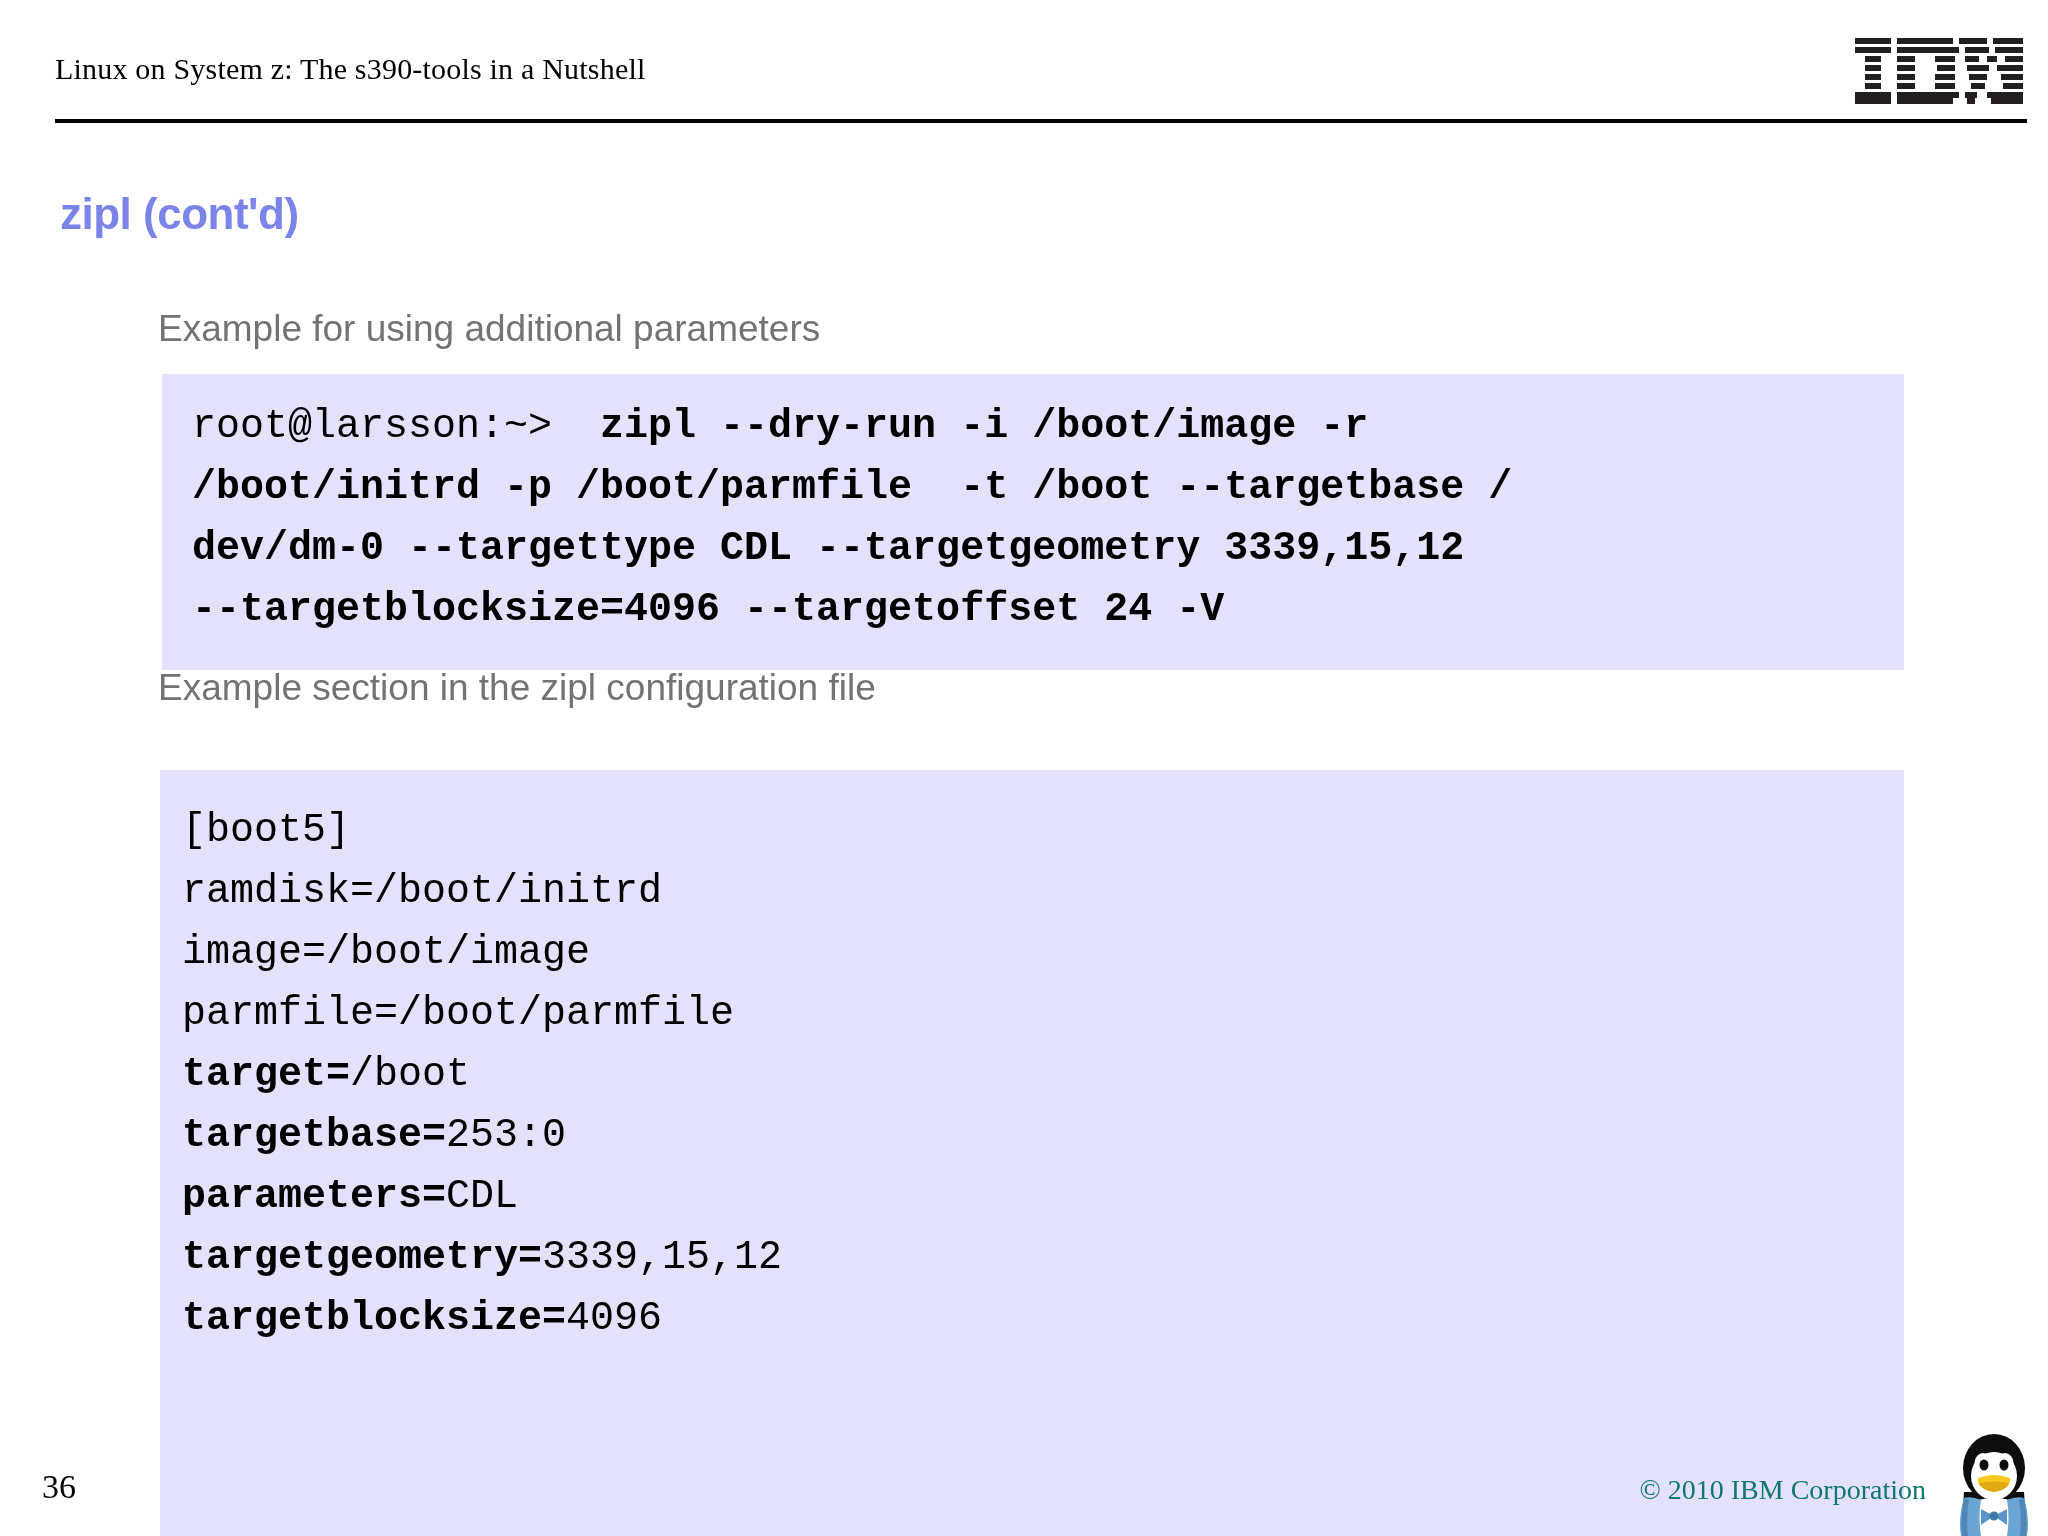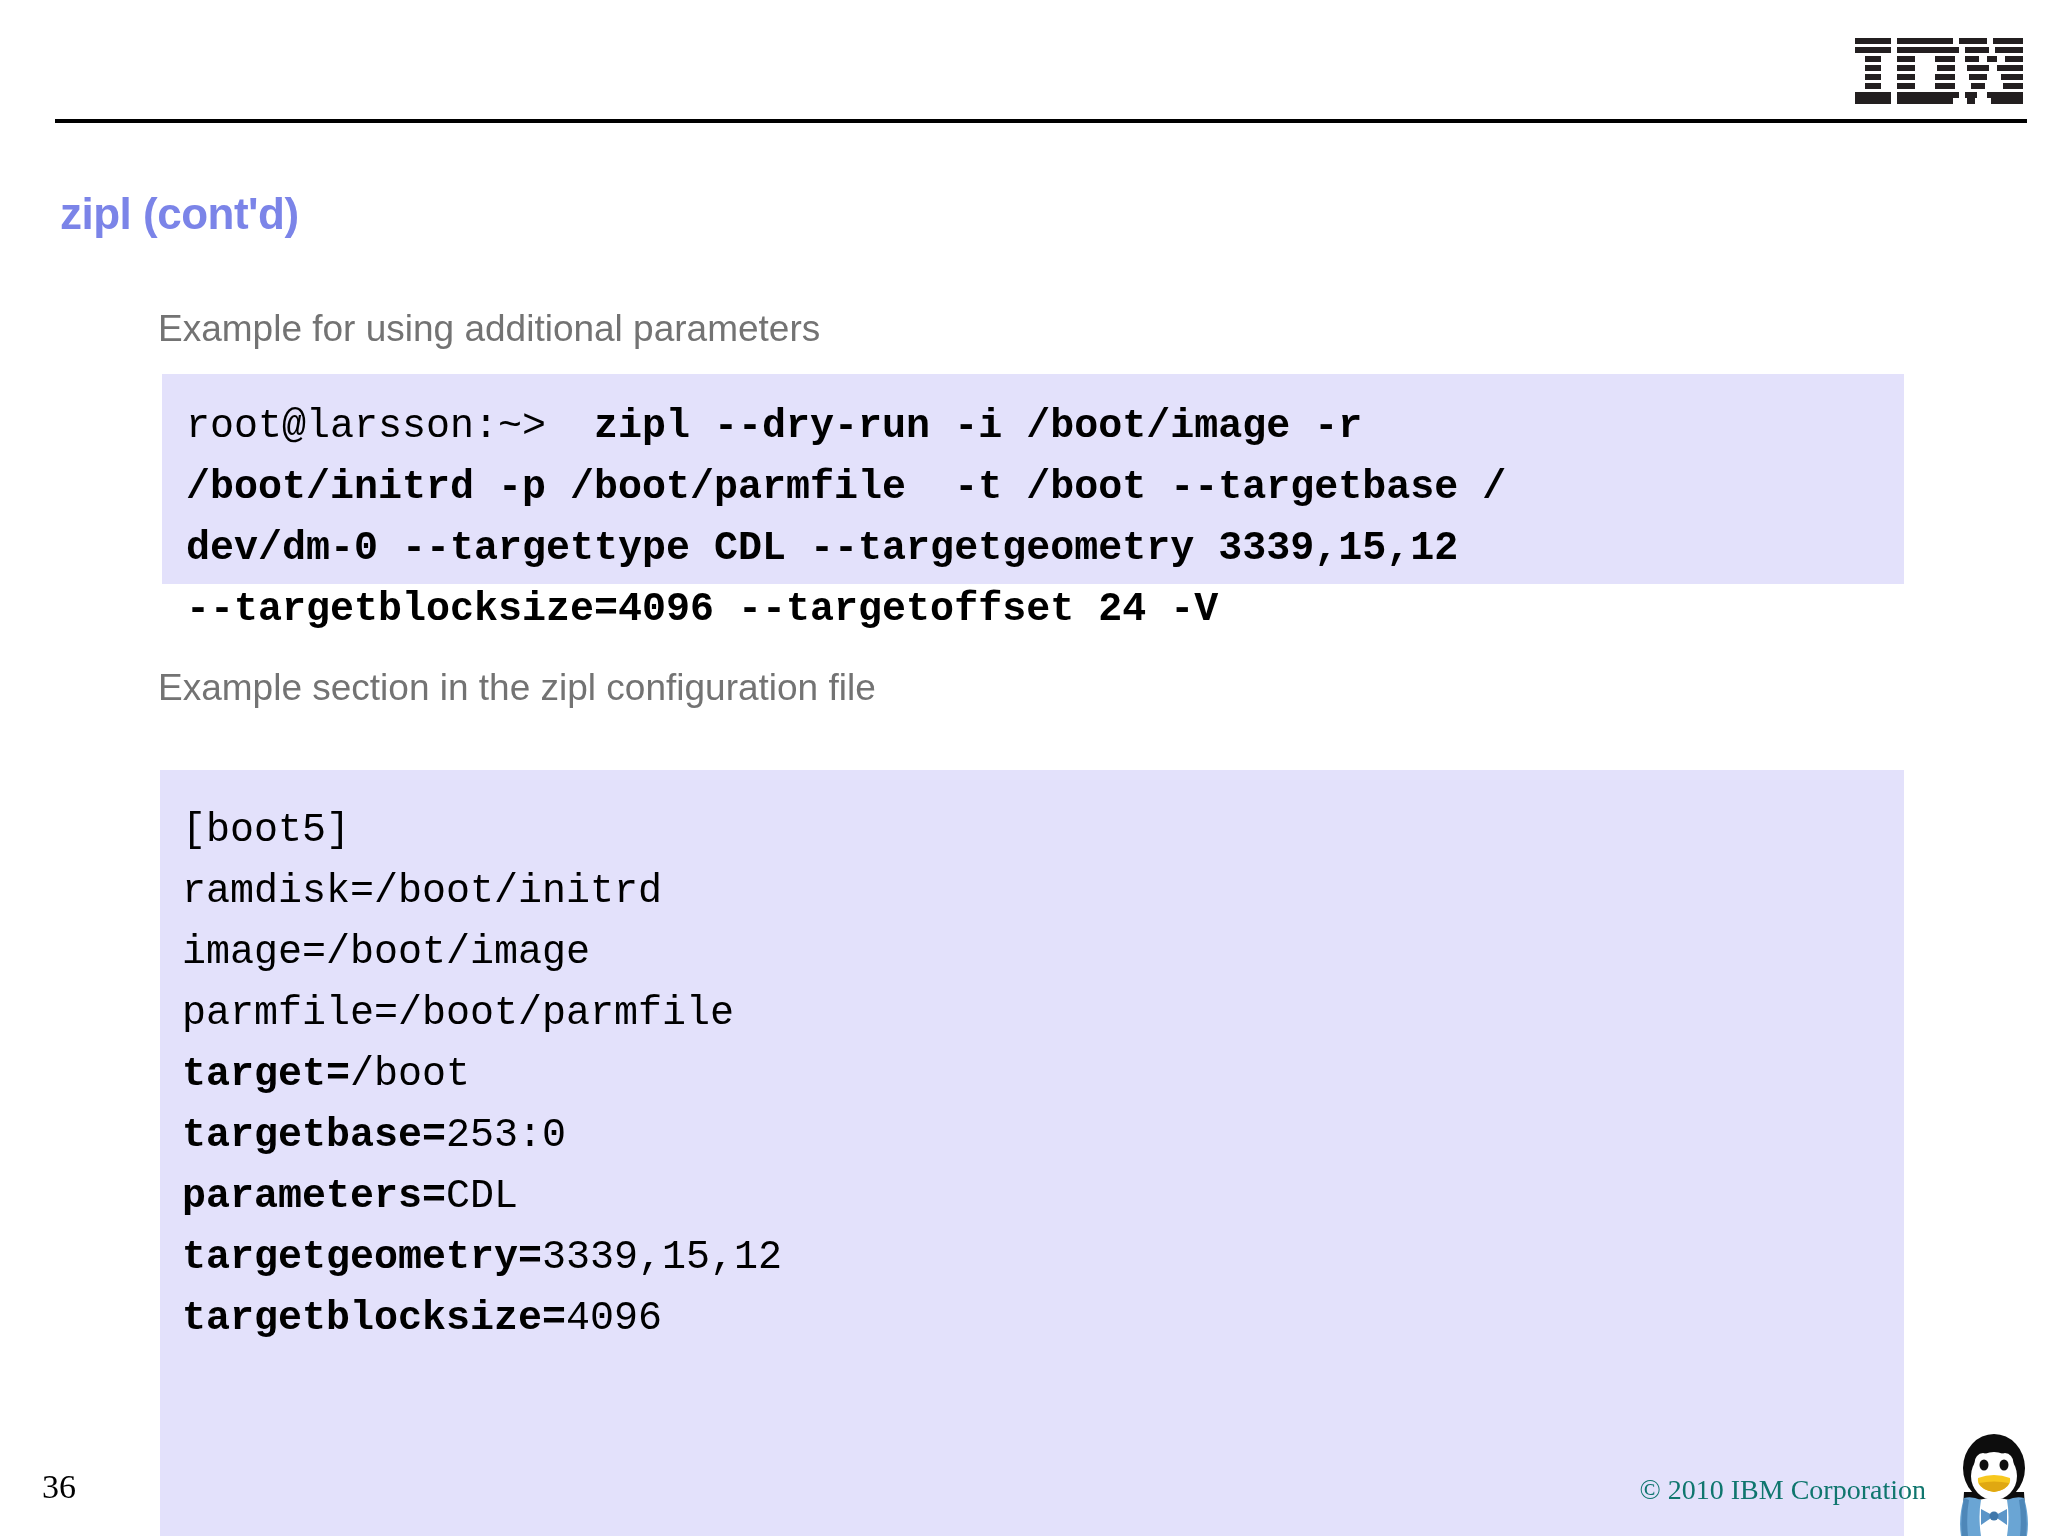--- a/index.html
+++ b/index.html
@@ -78,22 +78,22 @@
     position: absolute;
     background: #e3e1fb;
     font-family: "Liberation Mono", "DejaVu Sans Mono", monospace;
     color: #000000;
     box-sizing: border-box;
   }
   #code-block-command {
     left: 162px;
     top: 374px;
     width: 1742px;
-    height: 210px;
-    padding: 22px 0 0 24px;
+    height: 296px;
+    padding: 22px 0 0 30px;
     font-size: 40px;
     line-height: 61px;
   }
   #code-block-config {
     left: 160px;
     top: 770px;
     width: 1744px;
     height: 854px;
     padding: 30px 0 0 22px;
     font-size: 40px;
@@ -125,20 +125,21 @@
     right: 8px;
     top: 1430px;
     width: 92px;
     height: 106px;
   }
 </style>
 </head>
 <body>
 
 <div id="slide-header">
+  <div id="header-title">Linux on System z: The s390-tools in a Nutshell</div>
   <div id="header-rule"></div>
 </div>
 
 <svg id="ibm-logo" viewBox="0 0 168 66" xmlns="http://www.w3.org/2000/svg" aria-label="IBM">
   <g fill="#231f20">
 
     <rect x="0" y="0" width="36" height="6"></rect>
     <rect x="42" y="0" width="56" height="6"></rect>
     <rect x="104" y="0" width="28" height="6"></rect>
     <rect x="138" y="0" width="30" height="6"></rect>

